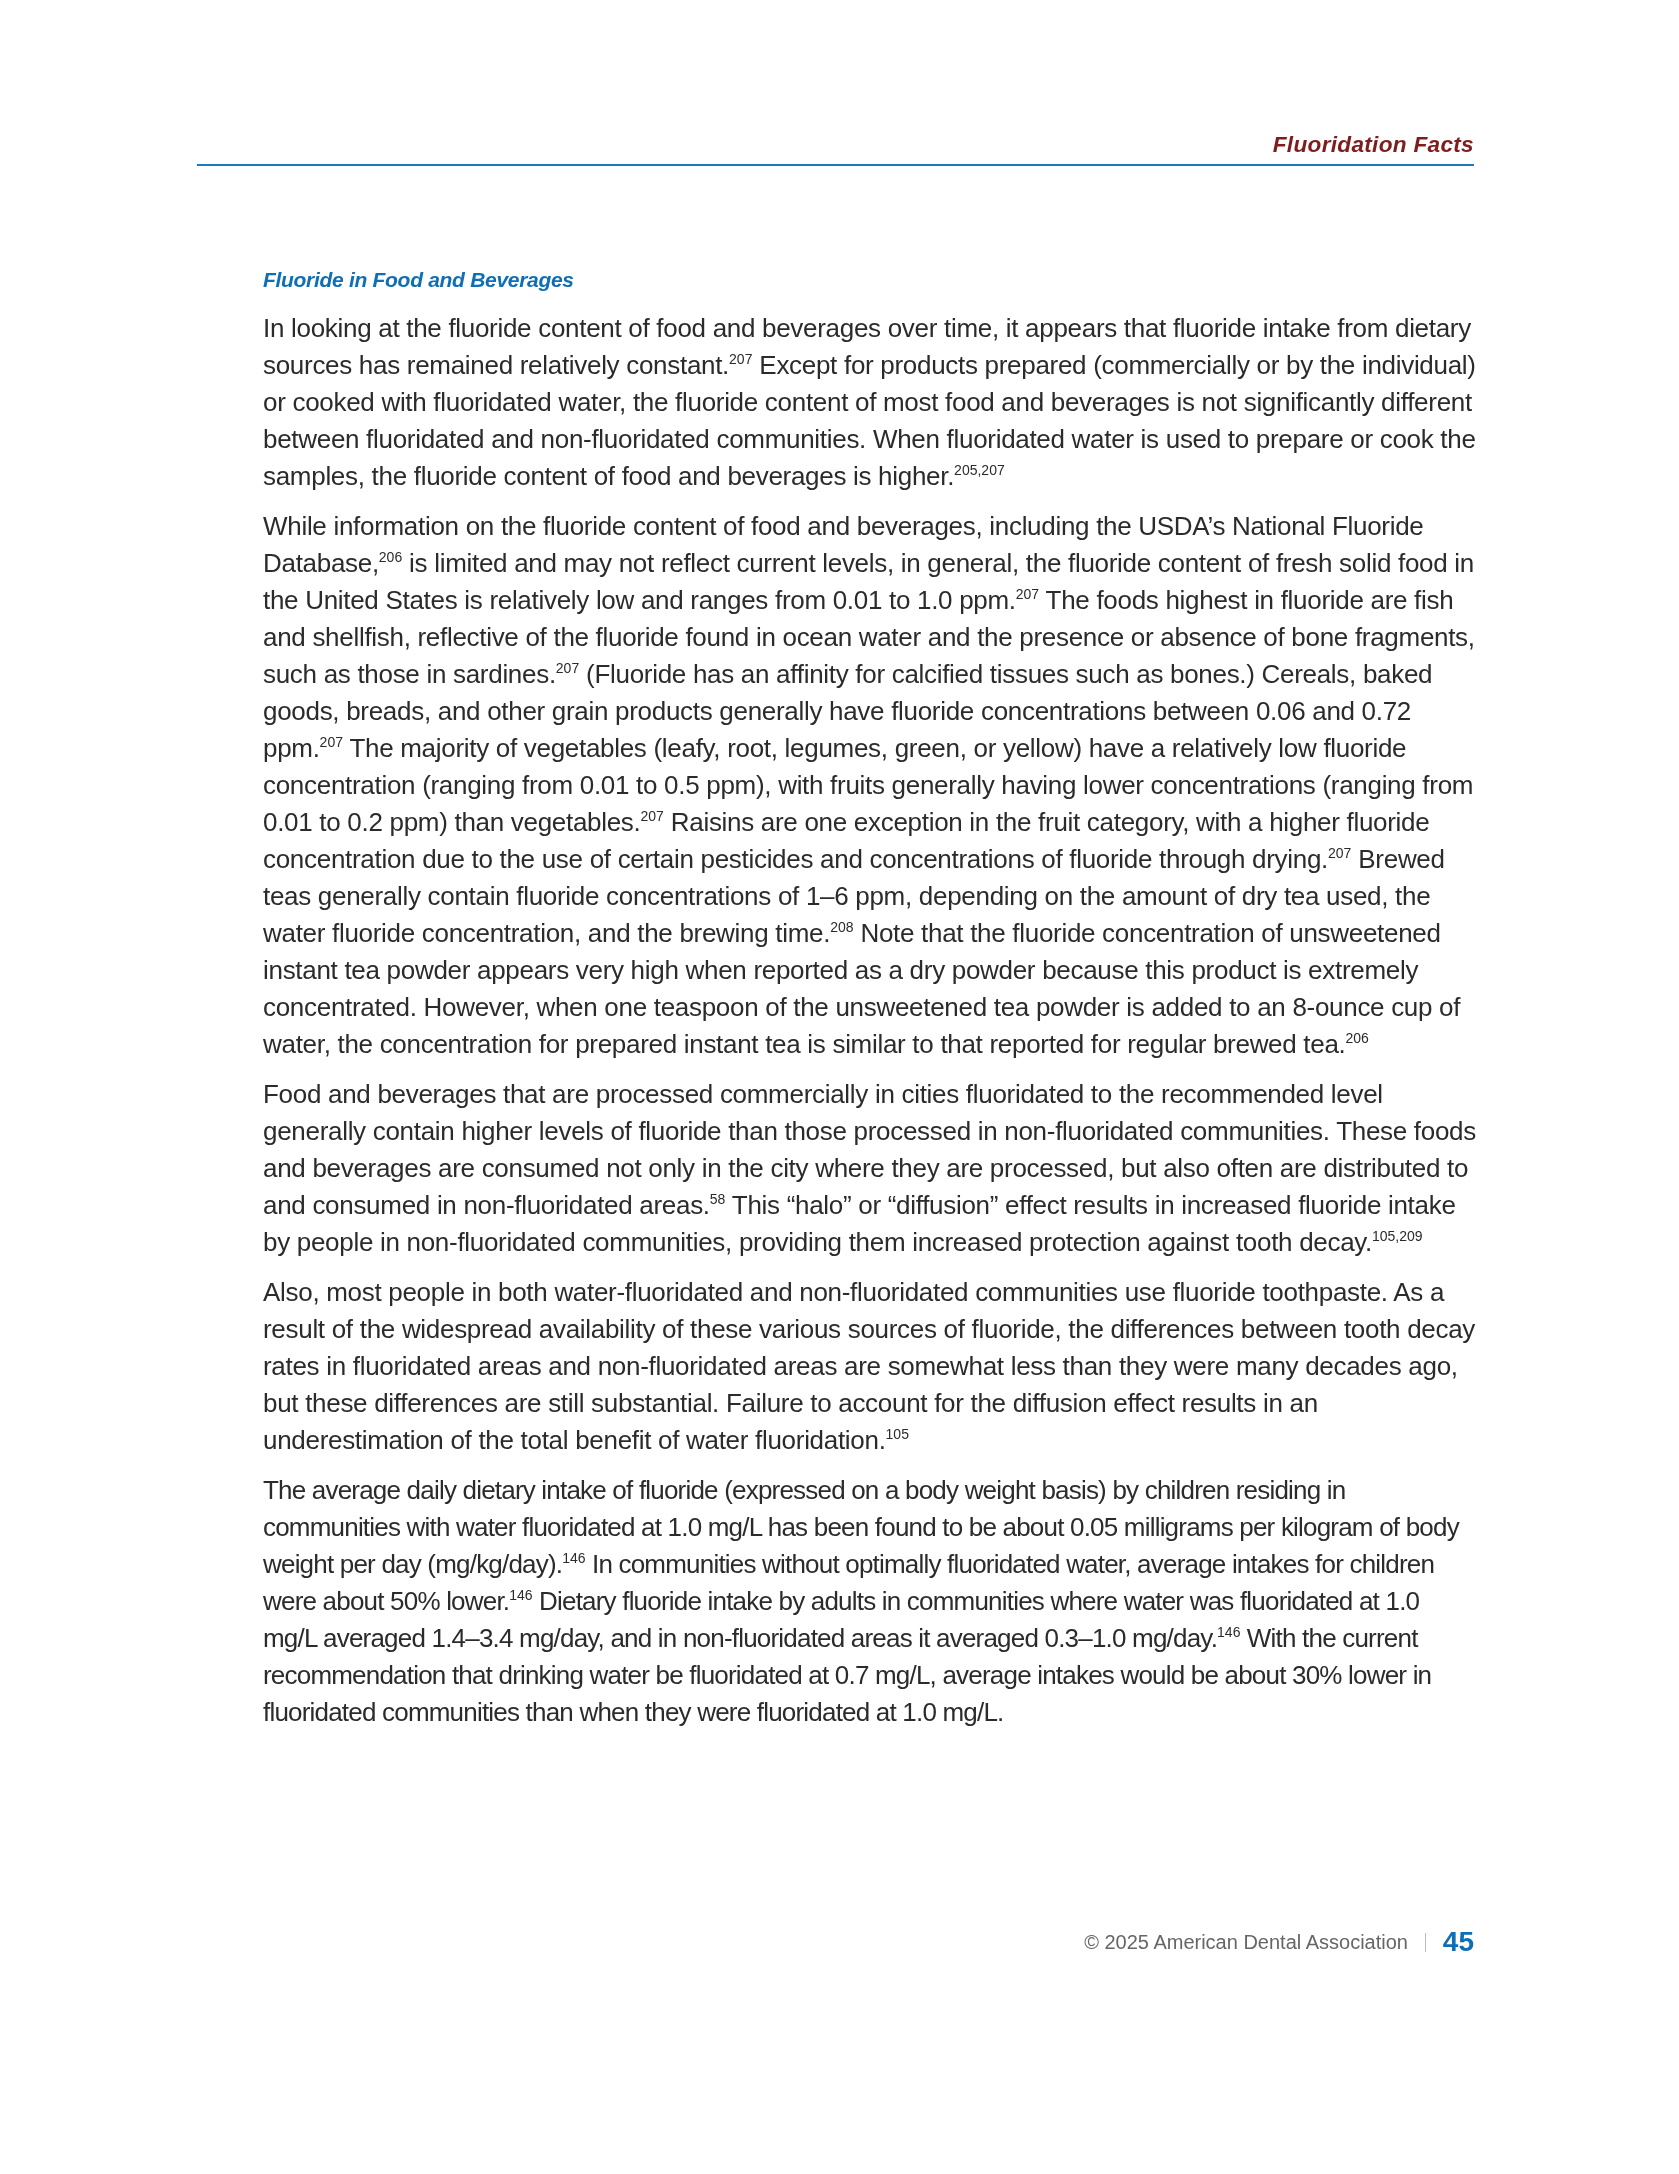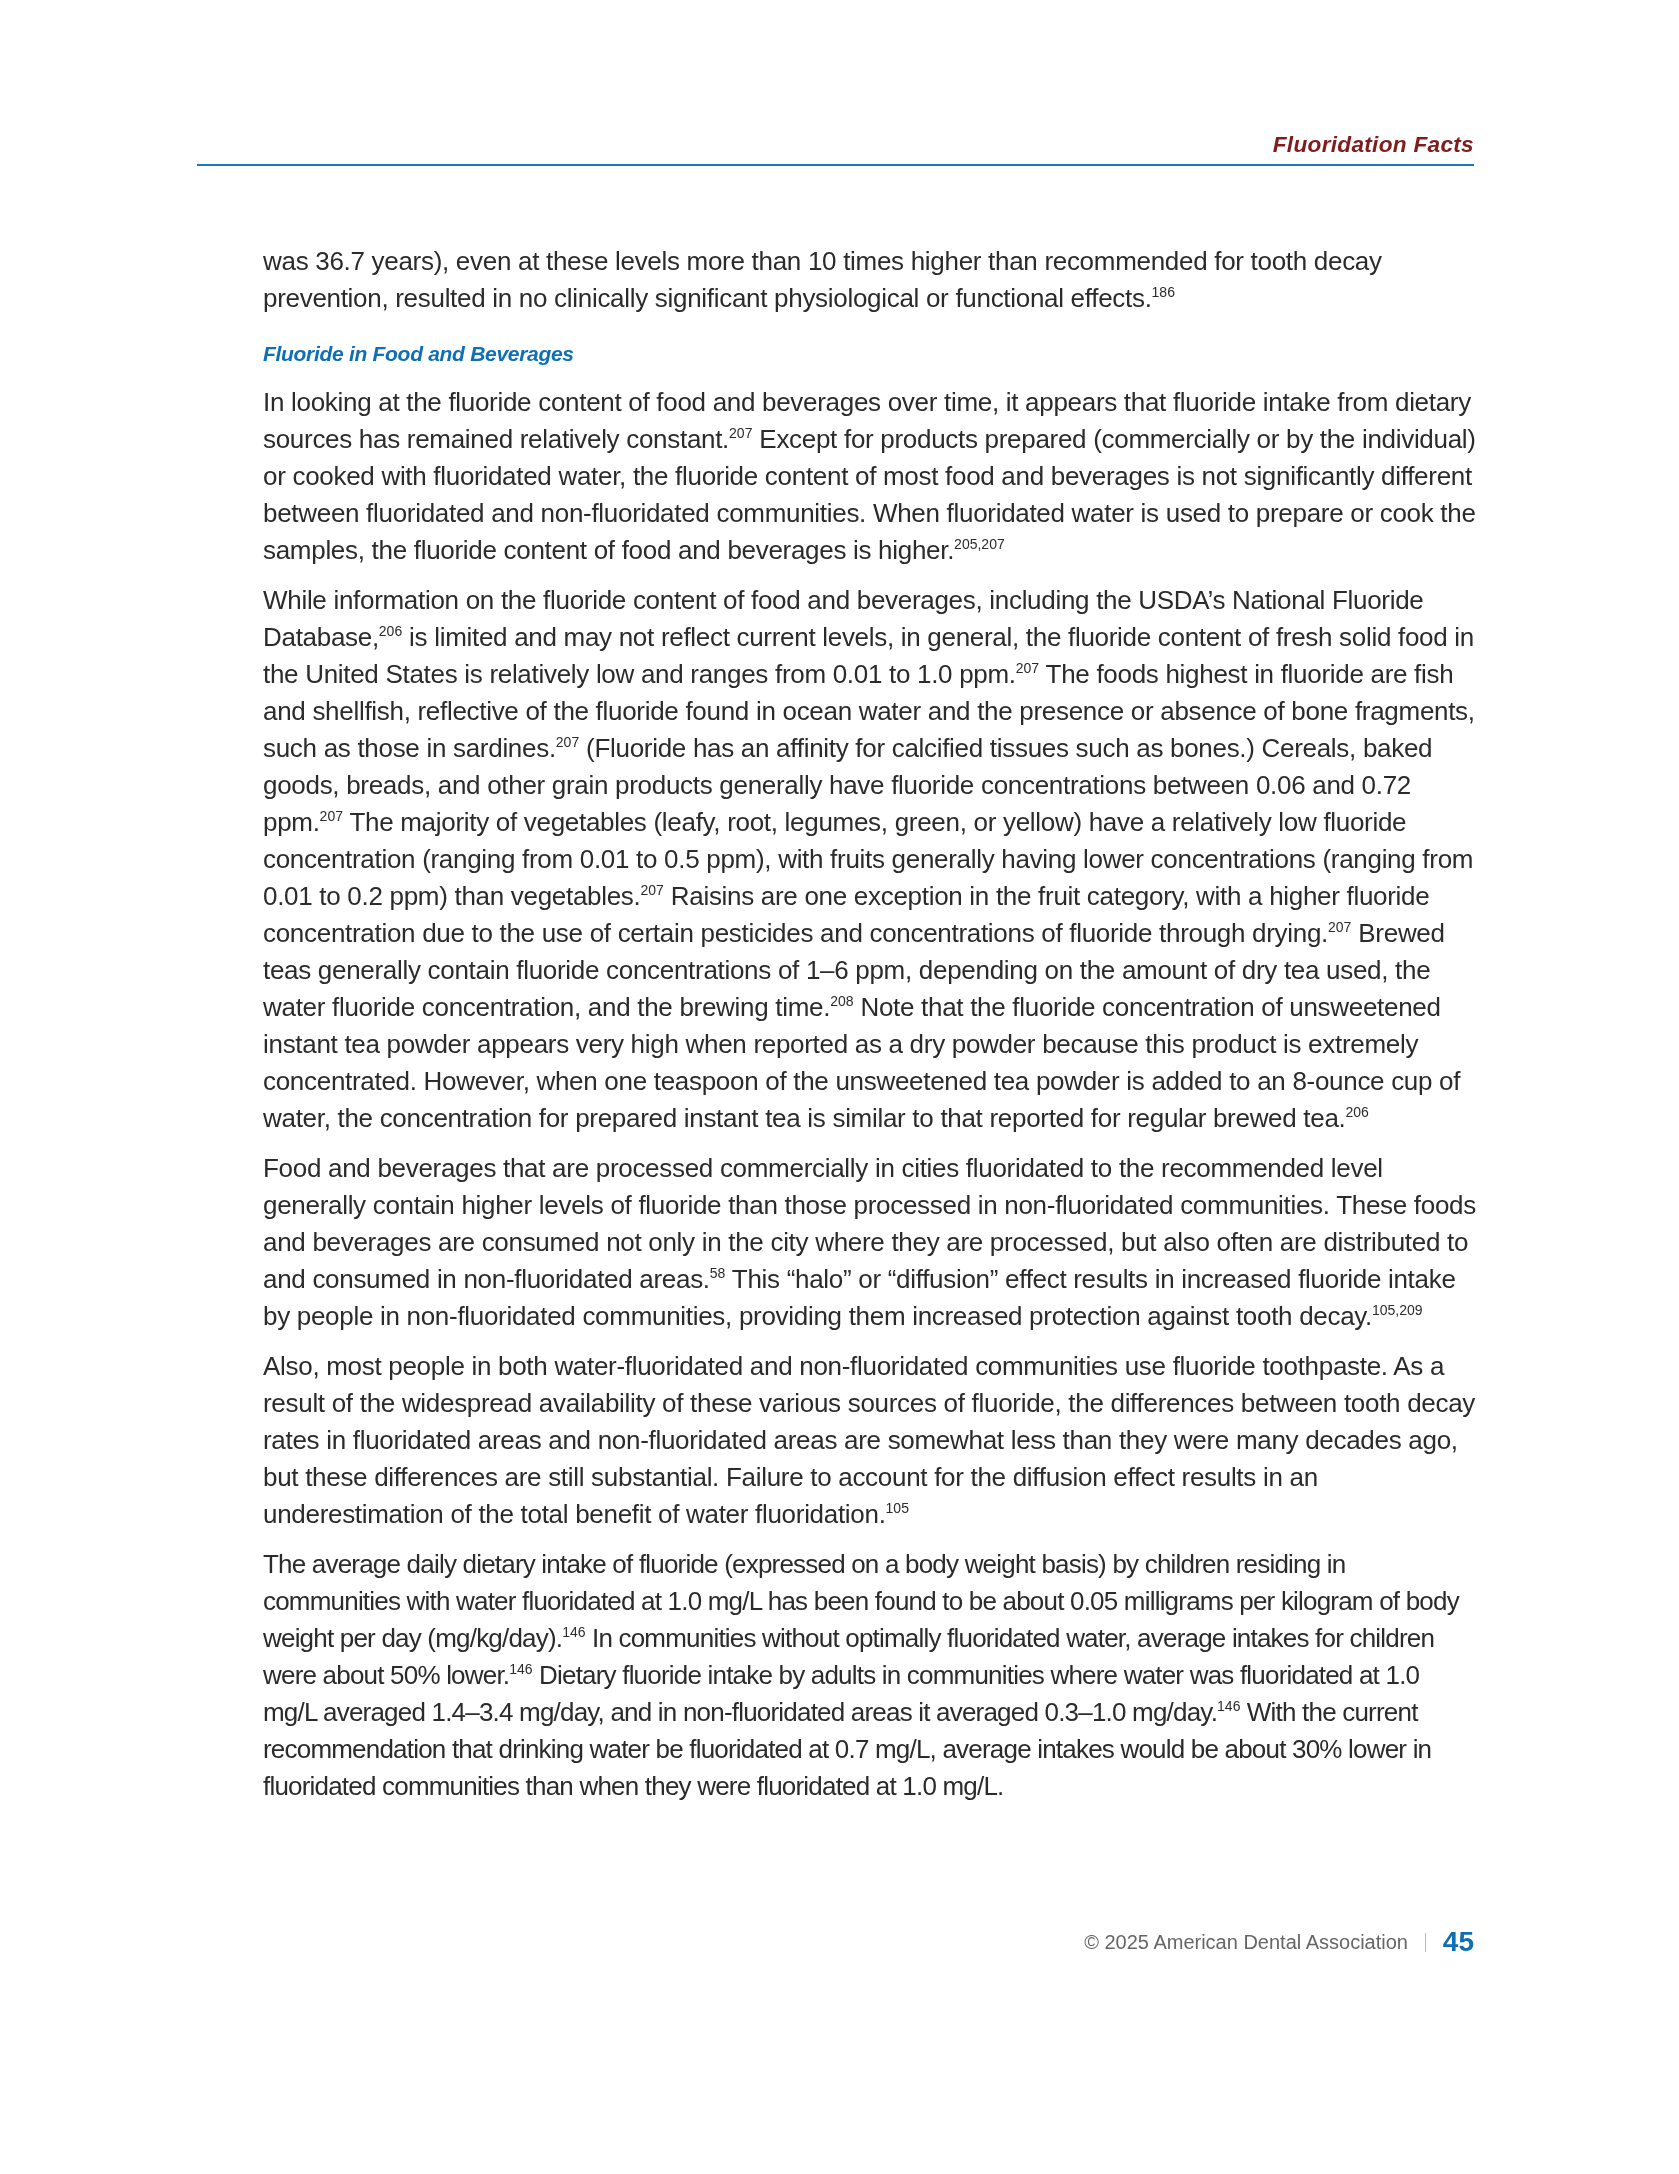--- a/index.html
+++ b/index.html
@@ -20,21 +20,20 @@
 </style>
 </head>
 <body>
 
 <div class="running-header">
   <span class="title">Fluoridation Facts</span>
   <div class="rule"></div>
 </div>
 
 <div class="content">
-  <p><span>was 36.7 years), even at these levels more than 10 times higher than recommended for tooth decay prevention, resulted in no clinically significant physiological or functional effects.</span><sup>186</sup></p>
   <h2>Fluoride in Food and Beverages</h2>
   <p><span>In looking at the fluoride content of food and beverages over time, it appears that fluoride intake from dietary sources has remained relatively constant.</span><sup>207</sup><span> Except for products prepared (commercially or by the individual) or cooked with fluoridated water, the fluoride content of most food and beverages is not significantly different between fluoridated and non-fluoridated communities. When fluoridated water is used to prepare or cook the samples, the fluoride content of food and beverages is higher.</span><sup>205,207</sup></p>
   <p><span>While information on the fluoride content of food and beverages, including the USDA’s National Fluoride Database,</span><sup>206</sup><span> is limited and may not reflect current levels, in general, the fluoride content of fresh solid food in the United States is relatively low and ranges from 0.01 to 1.0 ppm.</span><sup>207</sup><span> The foods highest in fluoride are fish and shellfish, reflective of the fluoride found in ocean water and the presence or absence of bone fragments, such as those in sardines.</span><sup>207</sup><span> (Fluoride has an affinity for calcified tissues such as bones.) Cereals, baked goods, breads, and other grain products generally have fluoride concentrations between 0.06 and 0.72 ppm.</span><sup>207</sup><span> The majority of vegetables (leafy, root, legumes, green, or yellow) have a relatively low fluoride concentration (ranging from 0.01 to 0.5 ppm), with fruits generally having lower concentrations (ranging from 0.01 to 0.2 ppm) than vegetables.</span><sup>207</sup><span> Raisins are one exception in the fruit category, with a higher fluoride concentration due to the use of certain pesticides and concentrations of fluoride through drying.</span><sup>207</sup><span> Brewed teas generally contain fluoride concentrations of 1–6 ppm, depending on the amount of dry tea used, the water fluoride concentration, and the brewing time.</span><sup>208</sup><span> Note that the fluoride concentration of unsweetened instant tea powder appears very high when reported as a dry powder because this product is extremely concentrated. However, when one teaspoon of the unsweetened tea powder is added to an 8-ounce cup of water, the concentration for prepared instant tea is similar to that reported for regular brewed tea.</span><sup>206</sup></p>
   <p><span>Food and beverages that are processed commercially in cities fluoridated to the recommended level generally contain higher levels of fluoride than those processed in non-fluoridated communities. These foods and beverages are consumed not only in the city where they are processed, but also often are distributed to and consumed in non-fluoridated areas.</span><sup>58</sup><span> This “halo” or “diffusion” effect results in increased fluoride intake by people in non-fluoridated communities, providing them increased protection against tooth decay.</span><sup>105,209</sup></p>
   <p><span>Also, most people in both water-fluoridated and non-fluoridated communities use fluoride toothpaste. As a result of the widespread availability of these various sources of fluoride, the differences between tooth decay rates in fluoridated areas and non-fluoridated areas are somewhat less than they were many decades ago, but these differences are still substantial. Failure to account for the diffusion effect results in an underestimation of the total benefit of water fluoridation.</span><sup>105</sup></p>
   <p class="tight"><span>The average daily dietary intake of fluoride (expressed on a body weight basis) by children residing in communities with water fluoridated at 1.0 mg/L has been found to be about 0.05 milligrams per kilogram of body weight per day (mg/kg/day).</span><sup>146</sup><span> In communities without optimally fluoridated water, average intakes for children were about 50% lower.</span><sup>146</sup><span> Dietary fluoride intake by adults in communities where water was fluoridated at 1.0 mg/L averaged 1.4–3.4 mg/day, and in non-fluoridated areas it averaged 0.3–1.0 mg/day.</span><sup>146</sup><span> With the current recommendation that drinking water be fluoridated at 0.7 mg/L, average intakes would be about 30% lower in fluoridated communities than when they were fluoridated at 1.0 mg/L.</span></p>
 </div>
 
 <div class="footer">
   <span>© 2025 American Dental Association</span>

